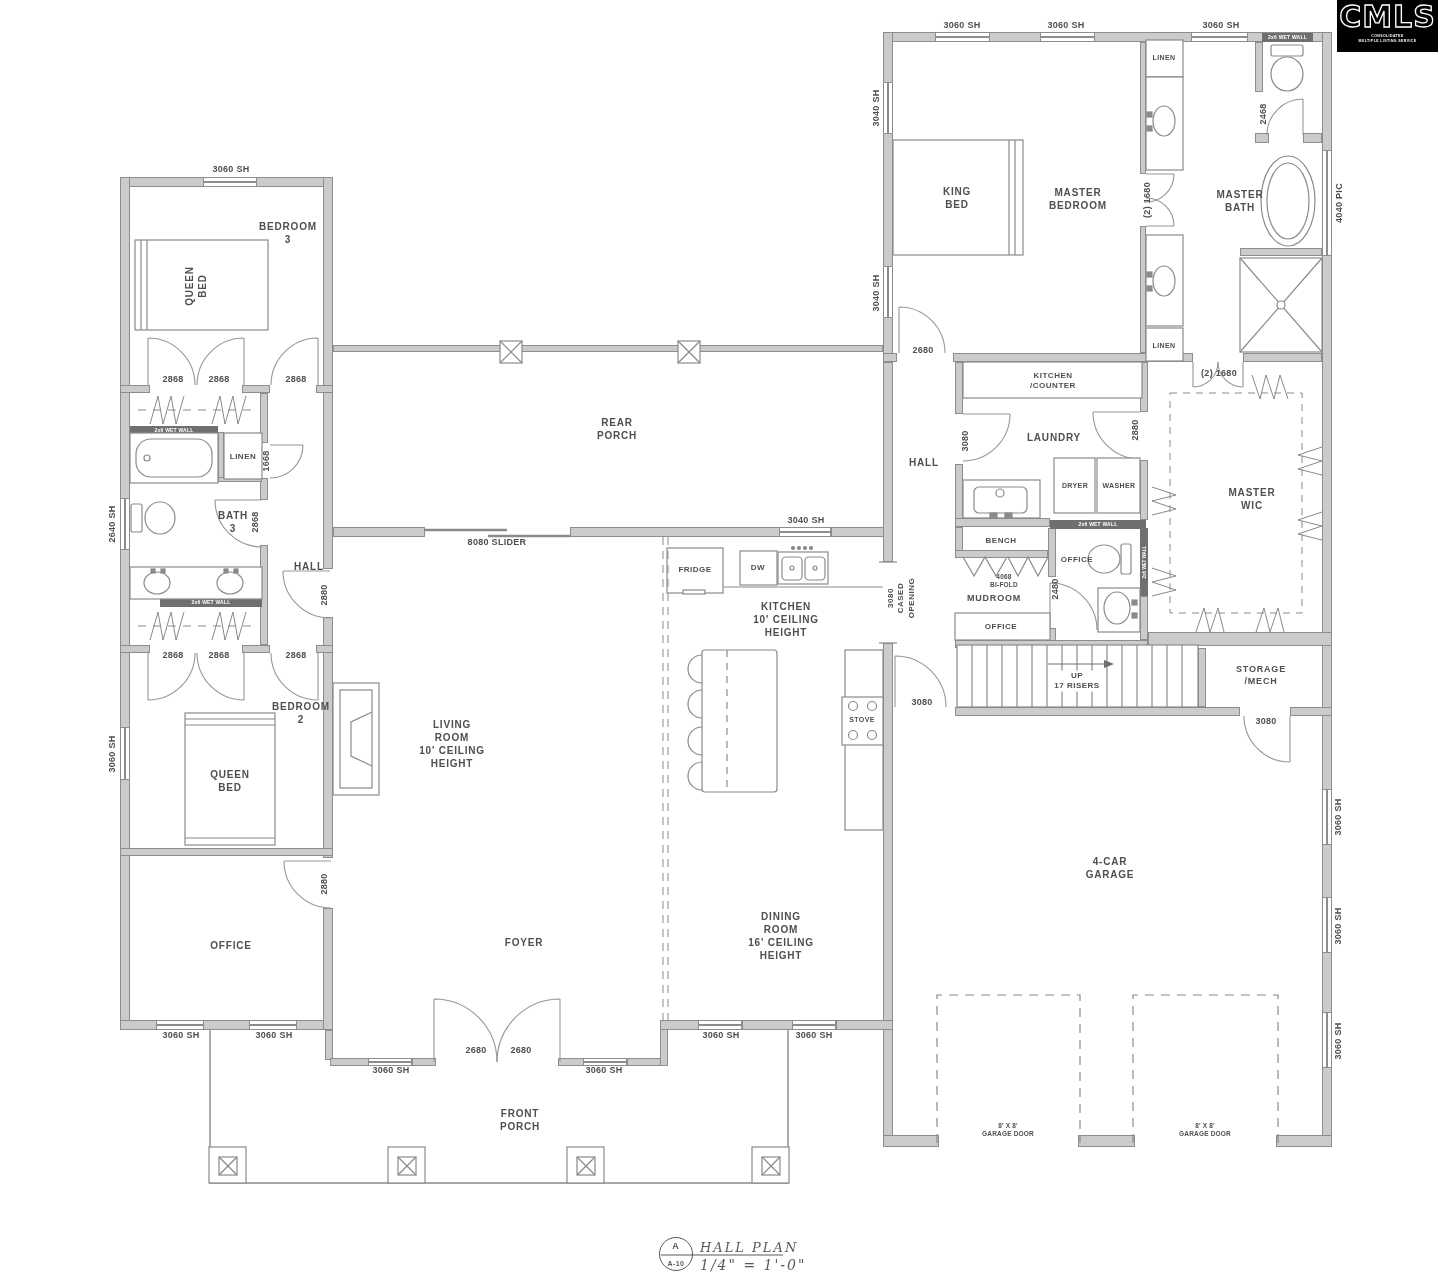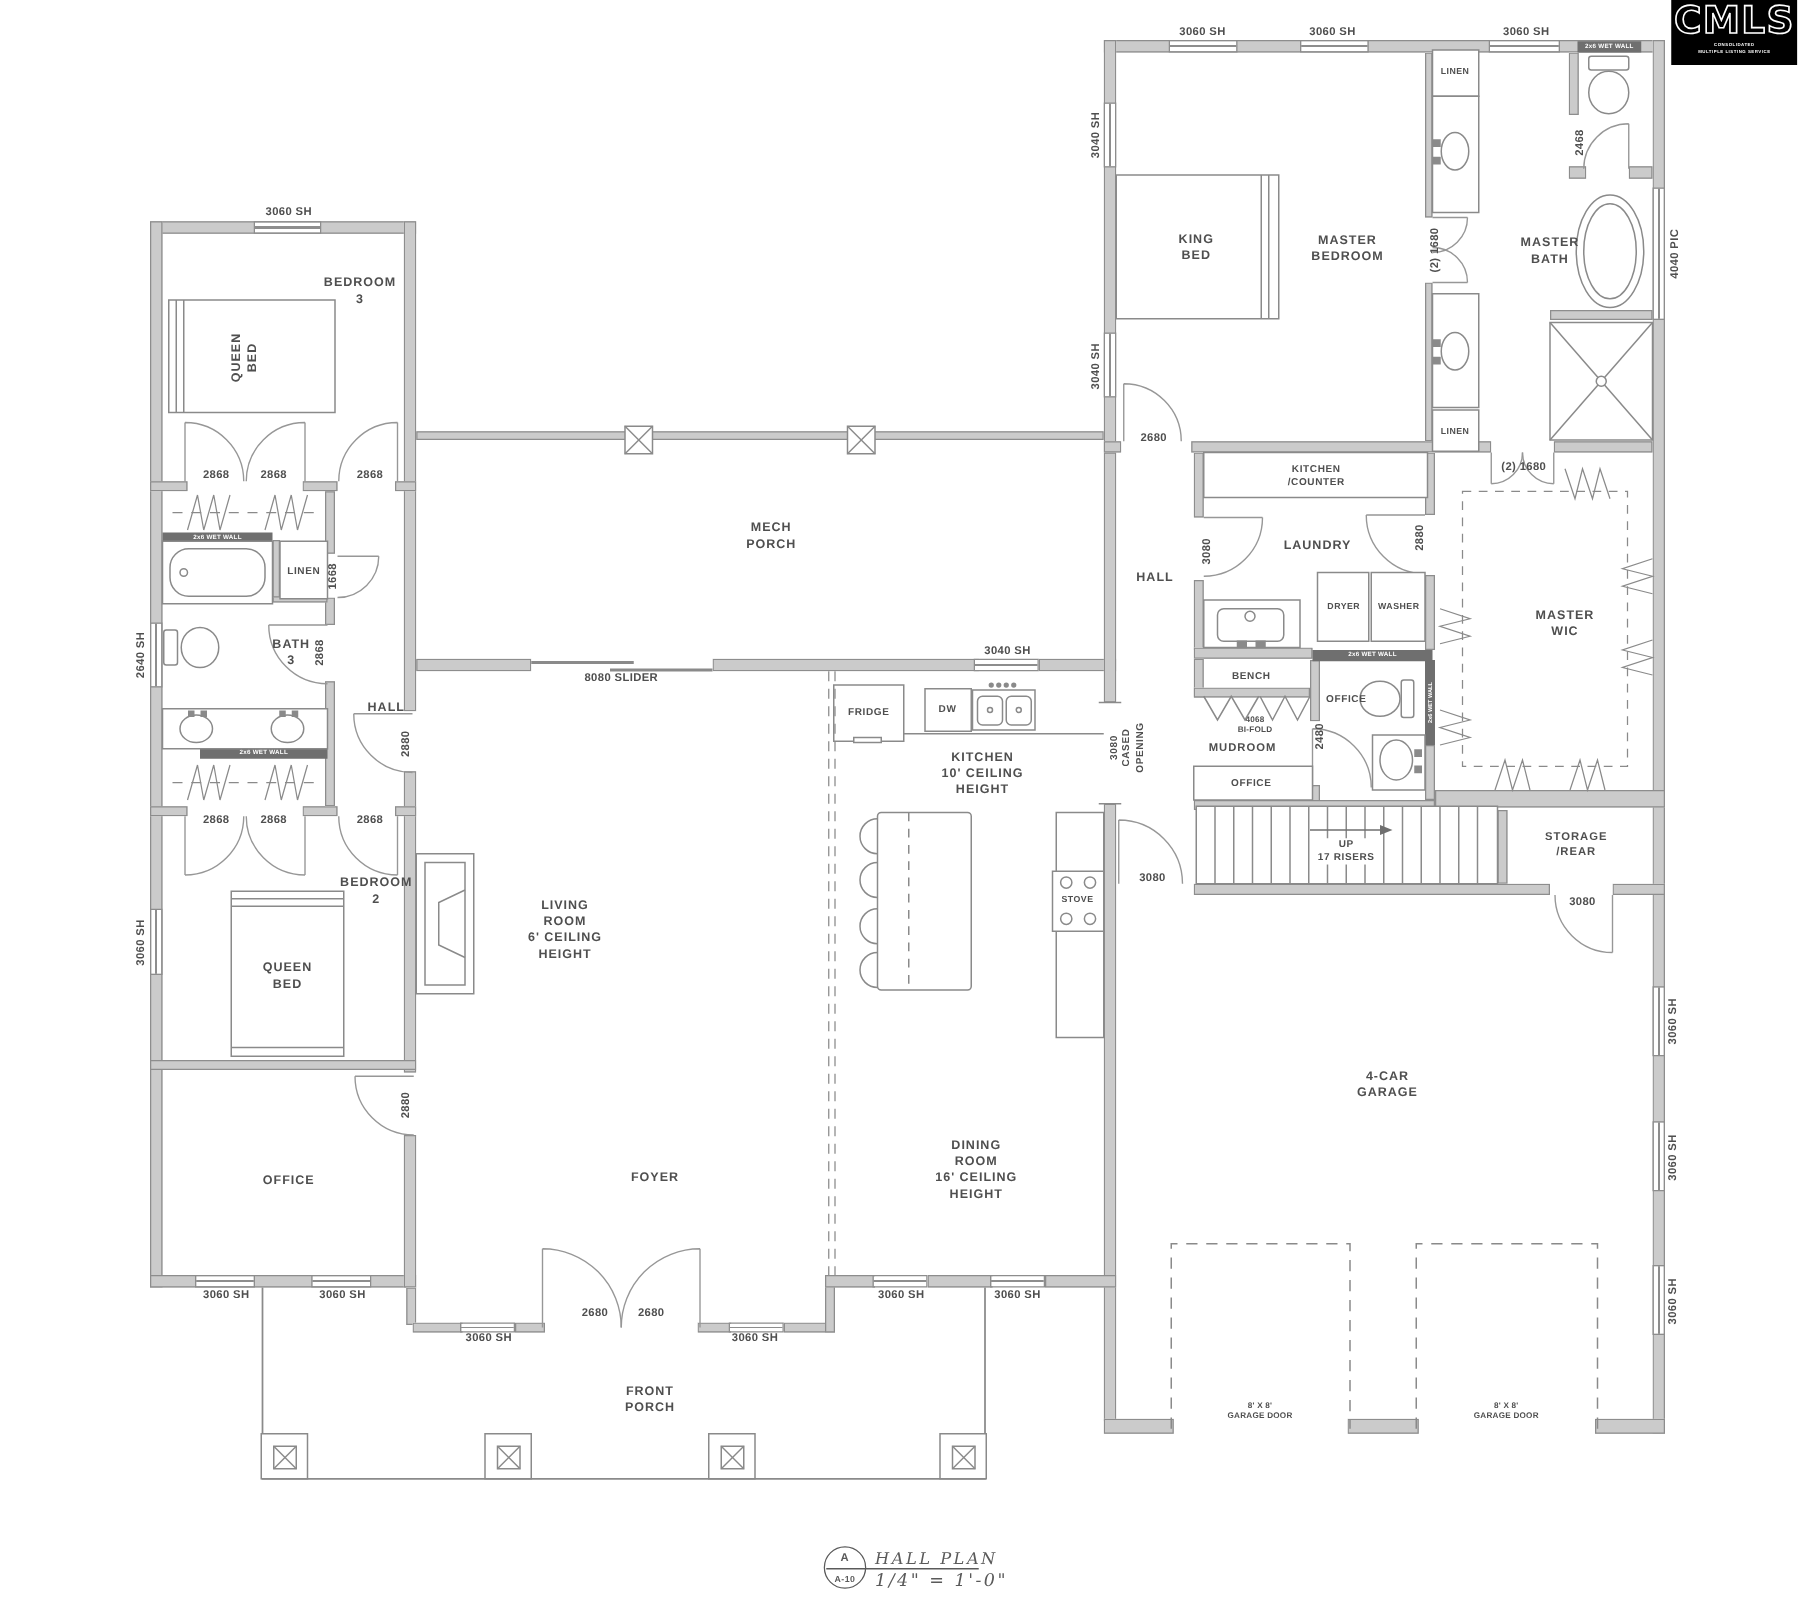--- a/index.html
+++ b/index.html
@@ -379,25 +379,25 @@
 BED</div>
   <div class="a lbl" style="left:233px;top:522px">BATH
 3</div>
   <div class="a lbl" style="left:309px;top:566px">HALL</div>
   <div class="a lbl s8" style="left:243px;top:457px">LINEN</div>
   <div class="a lbl" style="left:301px;top:713px">BEDROOM
 2</div>
   <div class="a lbl" style="left:230px;top:781px">QUEEN
 BED</div>
   <div class="a lbl" style="left:231px;top:945px">OFFICE</div>
-  <div class="a lbl" style="left:617px;top:429px">MECH
+  <div class="a lbl" style="left:617px;top:429px">REAR
 PORCH</div>
   <div class="a lbl" style="left:452px;top:744px">LIVING
 ROOM
-6' CEILING
+10' CEILING
 HEIGHT</div>
   <div class="a lbl" style="left:524px;top:942px">FOYER</div>
   <div class="a lbl" style="left:786px;top:619px">KITCHEN
 10' CEILING
 HEIGHT</div>
   <div class="a lbl" style="left:781px;top:936px">DINING
 ROOM
 16' CEILING
 HEIGHT</div>
   <div class="a lbl" style="left:520px;top:1120px">FRONT
@@ -418,21 +418,21 @@
   <div class="a lbl s7" style="left:1119px;top:486px">WASHER</div>
   <div class="a lbl s8" style="left:1001px;top:541px">BENCH</div>
   <div class="a lbl s8" style="left:1077px;top:560px">OFFICE</div>
   <div class="a lbl s9" style="left:994px;top:599px">MUDROOM</div>
   <div class="a lbl s8" style="left:1001px;top:627px">OFFICE</div>
   <div class="a lbl" style="left:1252px;top:499px">MASTER
 WIC</div>
   <div class="a lbl s8 bgw" style="left:1077px;top:681px">UP
 17 RISERS</div>
   <div class="a lbl s9" style="left:1261px;top:676px">STORAGE
-/REAR</div>
+/MECH</div>
   <div class="a lbl" style="left:1110px;top:868px">4-CAR
 GARAGE</div>
   <div class="a lbl s8" style="left:695px;top:570px">FRIDGE</div>
   <div class="a lbl s8" style="left:758px;top:568px">DW</div>
   <div class="a lbl s7 bgw" style="left:862px;top:720px">STOVE</div>
 
   <div class="a lbl dim" style="left:231px;top:170px">3060 SH</div>
   <div class="a lbl dim" style="left:962px;top:26px">3060 SH</div>
   <div class="a lbl dim" style="left:1066px;top:26px">3060 SH</div>
   <div class="a lbl dim" style="left:1221px;top:26px">3060 SH</div>

